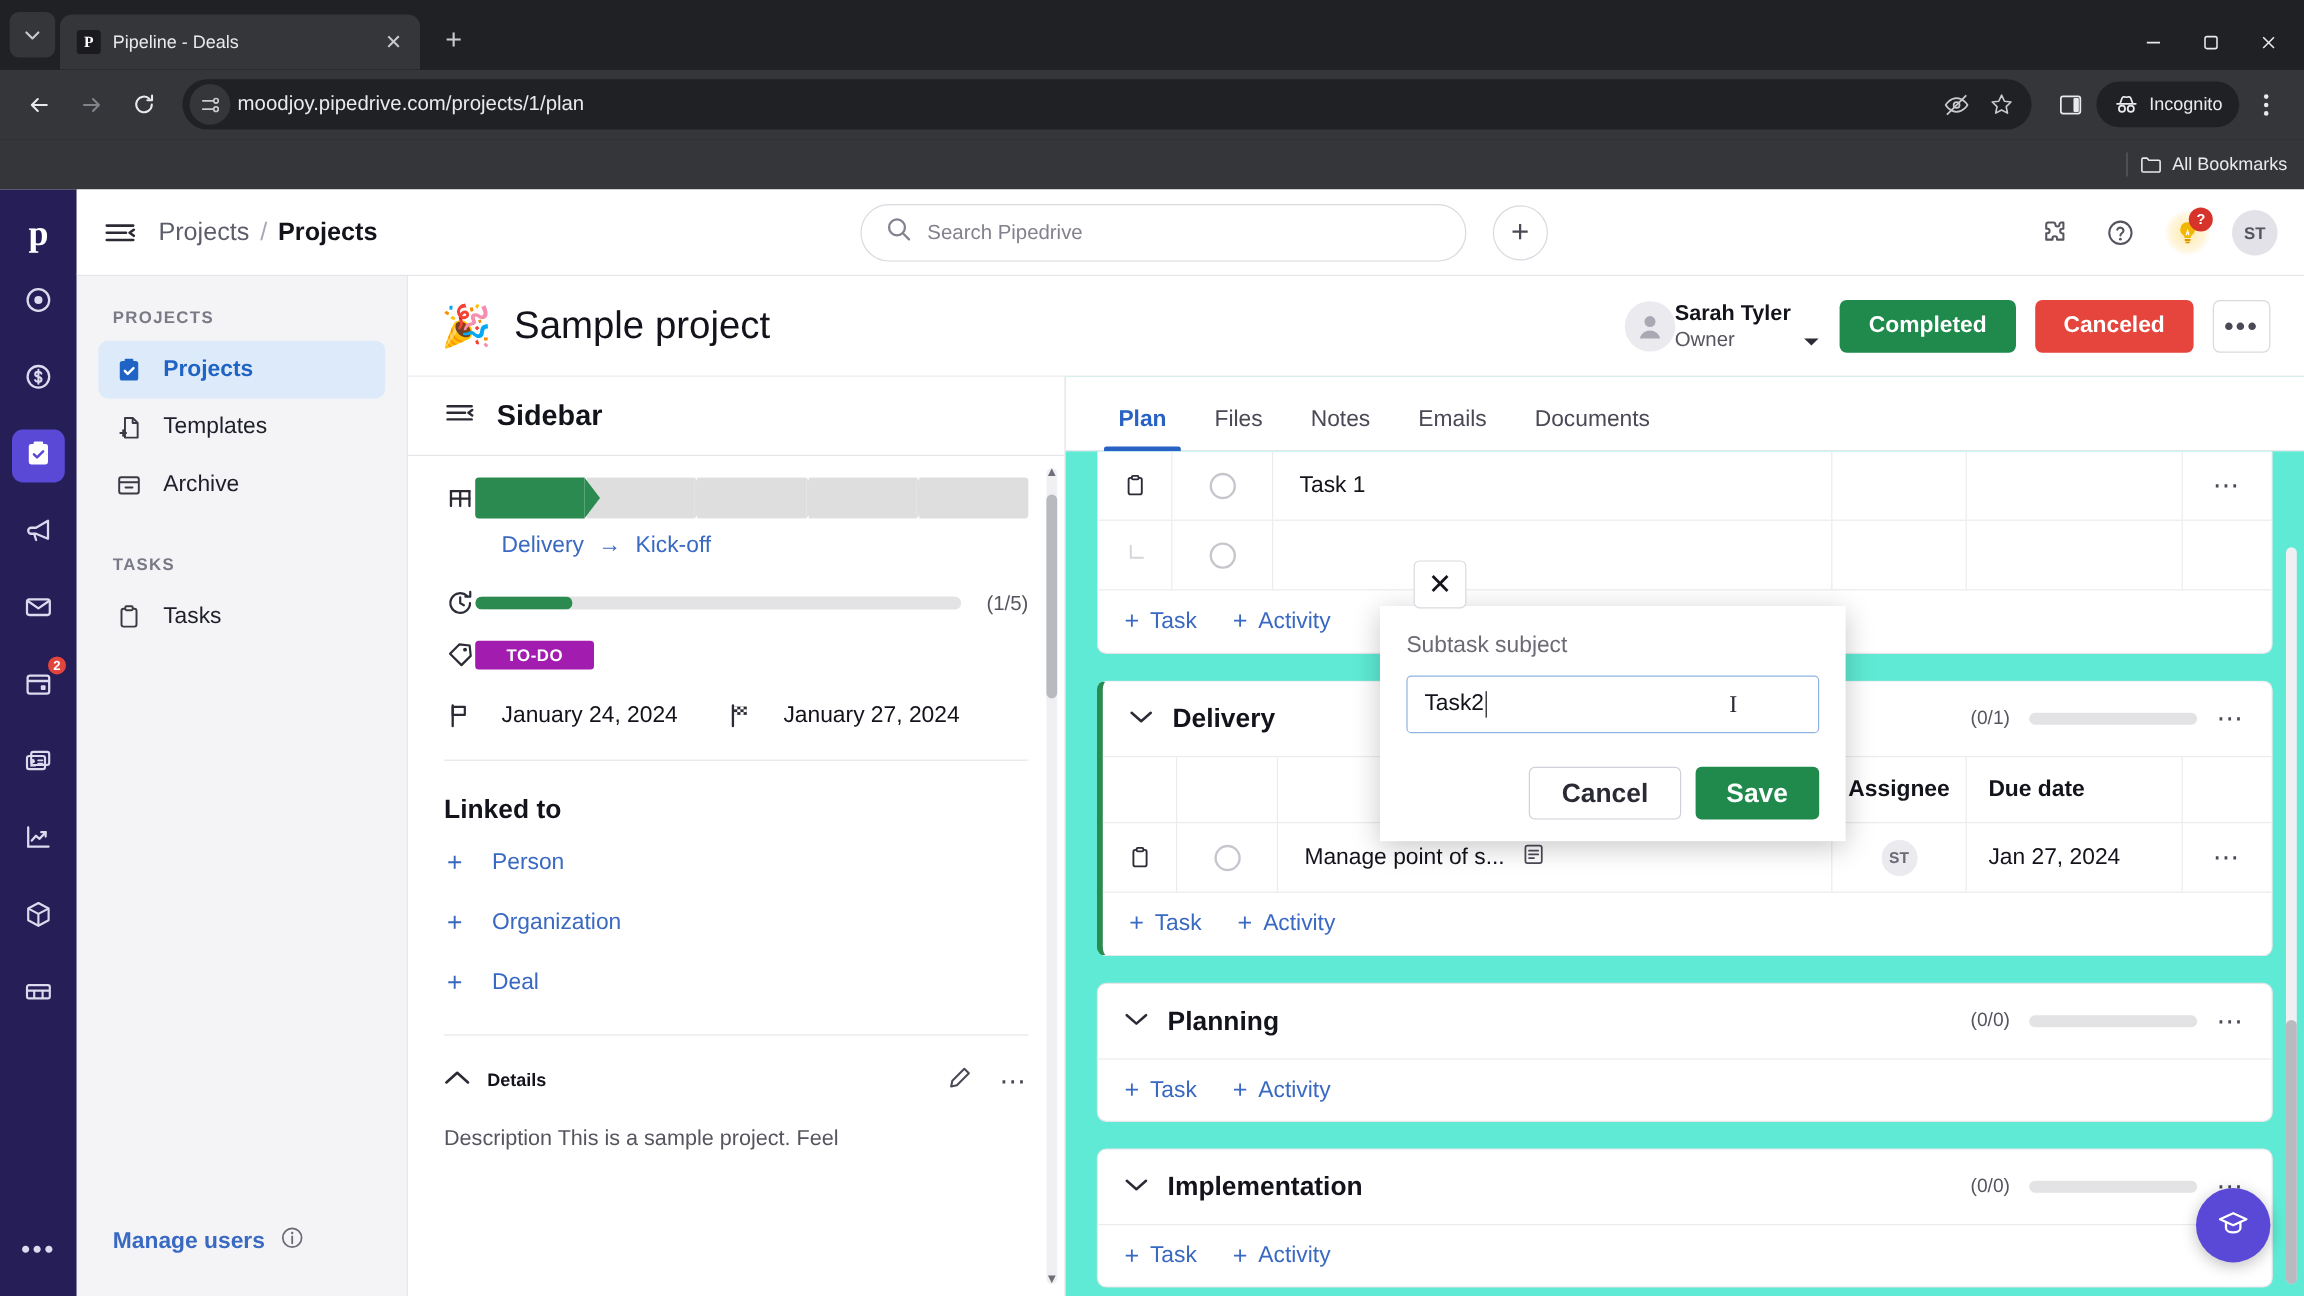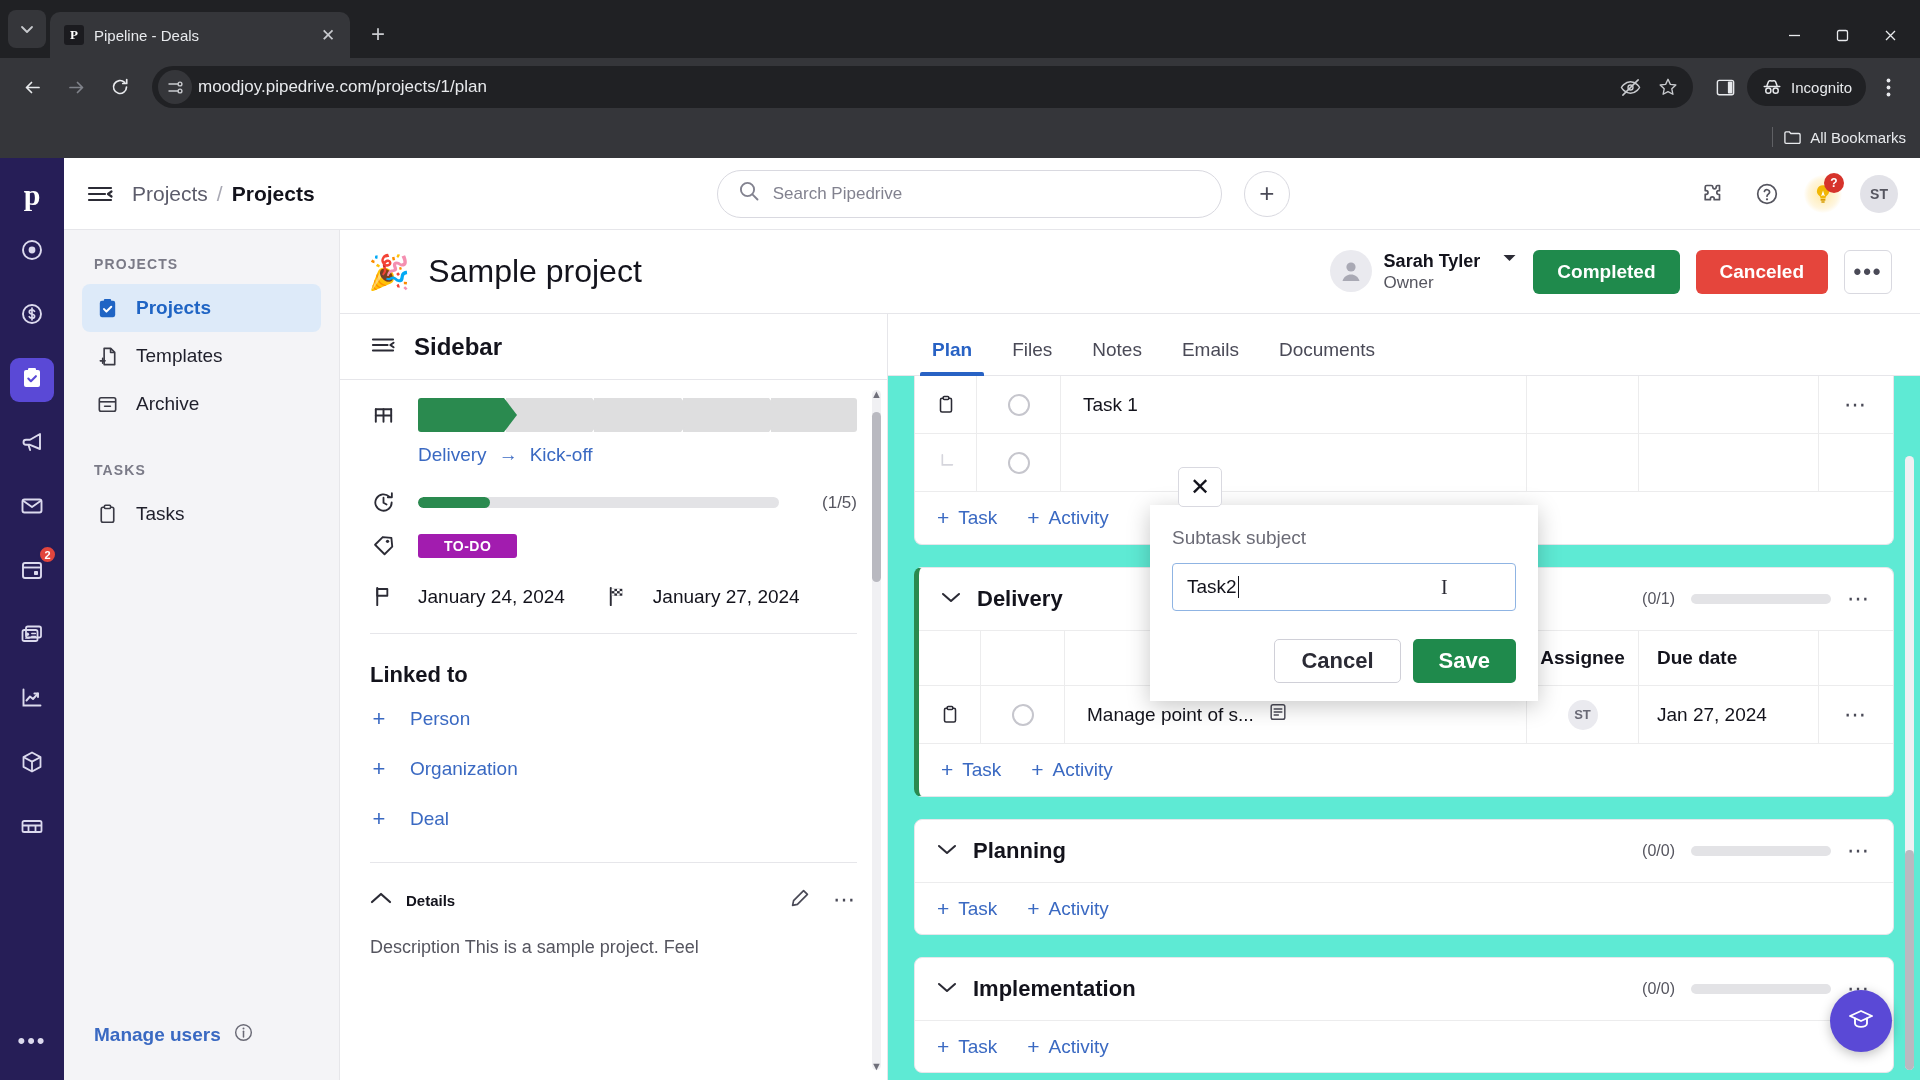--- a/index.html
+++ b/index.html
@@ -103,39 +103,39 @@
   .manage-users { margin-top:auto; display:flex; align-items:center; gap:12px; padding:0 12px 32px 12px; }
   .manage-users span { color:#3a69c2; font-size:19px; font-weight:bold; }
 
   
   .project { flex:1; display:flex; flex-direction:column; min-width:0; background:#fff; border-left:1px solid #e6e6ea; }
 
   .project-header { height:84px; display:flex; align-items:center; padding:0 28px; gap:18px; border-bottom:1px solid #e6e6ea; flex:none; }
   .proj-emoji { font-size:34px; line-height:1; }
   .proj-title { font-size:32px; color:#13131c; }
   .proj-right { margin-left:auto; display:flex; align-items:center; gap:16px; }
-  .owner { display:flex; align-items:flex-start; gap:12px; }
+  .owner { display:flex; align-items:flex-end; }
   .owner-av { width:42px; height:42px; border-radius:50%; background:#eaeaef; display:flex; align-items:center; justify-content:center; }
   .owner-name { font-size:18px; color:#13131c; font-weight:bold; line-height:1.25; }
   .owner-role { font-size:17px; color:#55555f; line-height:1.25; }
   .caret-down { color:#2b2b35; font-size:14px; margin-left:10px; }
   .btn { height:44px; border-radius:6px; display:flex; align-items:center; justify-content:center; padding:0 24px; font-size:19px; font-weight:bold; color:#fff; }
   .btn.green { background:#1f8a4c; }
   .btn.red { background:#e5453c; }
   .btn.ghost { background:#fff; border:1px solid #d9d9e0; color:#4a4a57; padding:0; width:48px; font-size:22px; letter-spacing:2px; }
 
   .panes { flex:1; display:flex; min-height:0; }
 
   
   .sidepane { width:548px; flex:none; border-right:1px solid #e6e6ea; display:flex; flex-direction:column; min-height:0; background:#fff; }
   .sidepane-head { height:66px; display:flex; align-items:center; gap:18px; padding:0 30px; border-bottom:1px solid #e6e6ea; flex:none; }
   .sidepane-title { font-size:24px; font-weight:bold; color:#13131c; }
   .sidepane-scroll { flex:1; overflow:hidden; position:relative; padding:0 30px; }
 
-  .meta-row { display:flex; align-items:center; gap:22px; padding:18px 0 0 0; }
+  .meta-row { display:flex; align-items:center; padding:18px 0 0 0; }
   .meta-icon { width:26px; display:flex; justify-content:center; color:#2b2b35; flex:none; }
   .stages { flex:1; display:flex; height:34px; gap:2px; }
   .stage { flex:1; background:#dededf; position:relative; }
   .stage.done { background:#2a8a4f; }
   .stage:not(:last-child)::after {
     content:''; position:absolute; right:-13px; top:0; width:0; height:0; z-index:2;
     border-top:17px solid transparent; border-bottom:17px solid transparent; border-left:13px solid #dededf;
   }
   .stage.done:not(:last-child)::after { border-left-color:#2a8a4f; }
   .stage:first-child { border-radius:3px 0 0 3px; }

